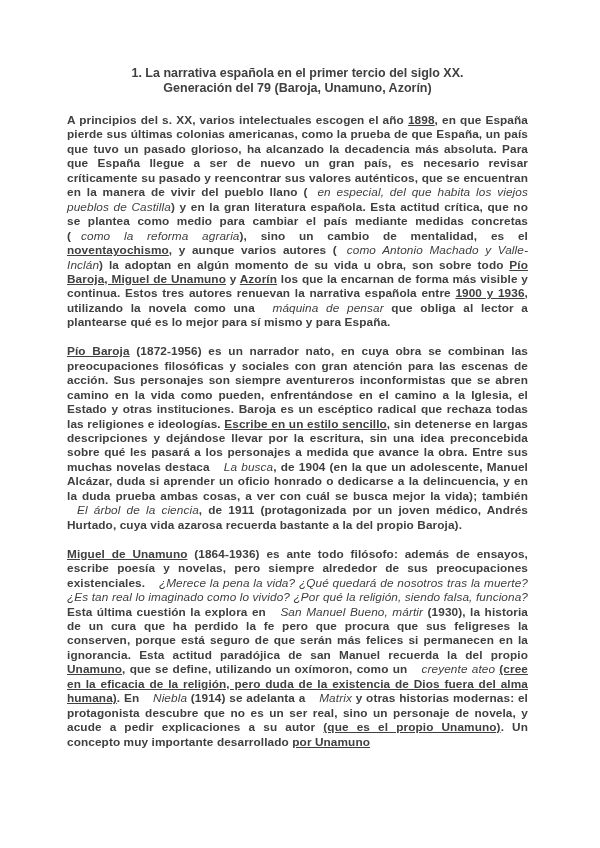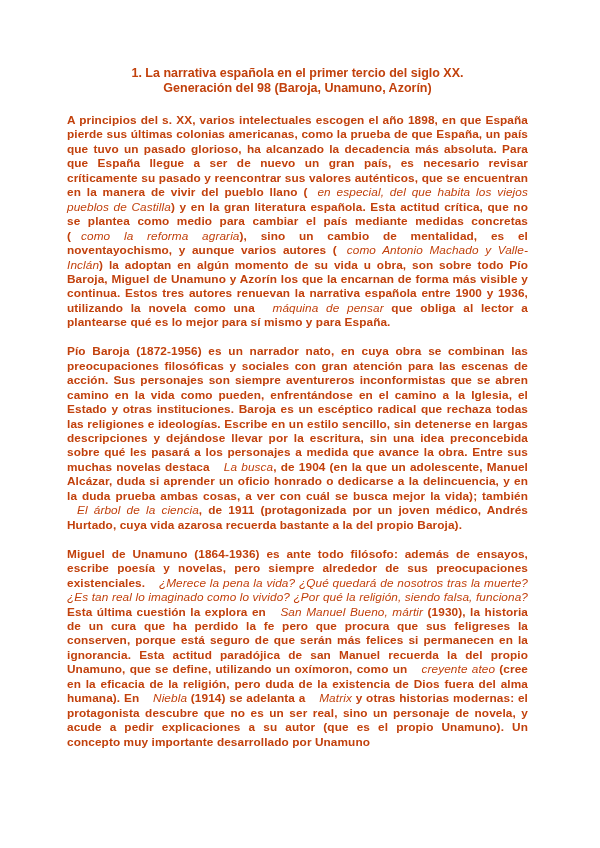--- a/index.html
+++ b/index.html
@@ -27,29 +27,29 @@
     margin: 0 0 18px 0;
   }
   .doc-body p {
     margin: 0 0 14.5px 0;
     text-align: justify;
     font-size: 11.8px;
     line-height: 14.45px;
     letter-spacing: 0.1px;
   }
   .run-regular { font-weight: 700; font-style: normal; }
-  .run-bold { font-weight: 700; }
+  .run-bold { font-weight: 700; text-decoration: underline; }
   .run-italic { font-style: italic; margin-left: 10px; }
 </style>
 </head>
 <body>
 
-<div class="page" style="color: #c2410c; background: rgb(255, 255, 255);">
+<div class="page" style="color: #404040; background: rgb(255, 255, 255);">
   <div class="doc-title">
     <div>1. La narrativa española en el primer tercio del siglo XX.</div>
-    <div>Generación del 98 (Baroja, Unamuno, Azorín)</div>
+    <div>Generación del 79 (Baroja, Unamuno, Azorín)</div>
   </div>
   <div class="doc-body">
       <p><span class="run-regular">A principios del s. XX, varios intelectuales escogen el año </span><span class="run-bold">1898</span><span class="run-regular">, en que España pierde sus últimas colonias americanas, como la prueba de que España, un país que tuvo un pasado glorioso, ha alcanzado la decadencia más absoluta. Para que España llegue a ser de nuevo un gran país, es necesario revisar críticamente su pasado y reencontrar sus valores auténticos, que se encuentran en la manera de vivir del pueblo llano (</span><span class="run-italic">en especial, del que habita los viejos pueblos de Castilla</span><span class="run-regular">) y en la gran literatura española. Esta actitud crítica, que no se plantea como medio para cambiar el país mediante medidas concretas (</span><span class="run-italic">como la reforma agraria</span><span class="run-regular">), sino un cambio de mentalidad, es el </span><span class="run-bold">noventayochismo</span><span class="run-regular">, y aunque varios autores (</span><span class="run-italic">como Antonio Machado y Valle-Inclán</span><span class="run-regular">) la adoptan en algún momento de su vida u obra, son sobre todo </span><span class="run-bold">Pío Baroja, Miguel de Unamuno</span><span class="run-regular"> y </span><span class="run-bold">Azorín</span><span class="run-regular"> los que la encarnan de forma más visible y continua. Estos tres autores renuevan la narrativa española entre </span><span class="run-bold">1900 y 1936</span><span class="run-regular">, utilizando la novela como una </span><span class="run-italic">máquina de pensar</span><span class="run-regular"> que obliga al lector a plantearse qué es lo mejor para sí mismo y para España.</span></p>
       <p><span class="run-bold">Pío Baroja</span><span class="run-regular"> (1872-1956) es un narrador nato, en cuya obra se combinan las preocupaciones filosóficas y sociales con gran atención para las escenas de acción. Sus personajes son siempre aventureros inconformistas que se abren camino en la vida como pueden, enfrentándose en el camino a la Iglesia, el Estado y otras instituciones. Baroja es un escéptico radical que rechaza todas las religiones e ideologías. </span><span class="run-bold">Escribe en un estilo sencillo</span><span class="run-regular">, sin detenerse en largas descripciones y dejándose llevar por la escritura, sin una idea preconcebida sobre qué les pasará a los personajes a medida que avance la obra. Entre sus muchas novelas destaca </span><span class="run-italic">La busca</span><span class="run-regular">, de 1904 (en la que un adolescente, Manuel Alcázar, duda si aprender un oficio honrado o dedicarse a la delincuencia, y en la duda prueba ambas cosas, a ver con cuál se busca mejor la vida); también </span><span class="run-italic">El árbol de la ciencia</span><span class="run-regular">, de 1911 (protagonizada por un joven médico, Andrés Hurtado, cuya vida azarosa recuerda bastante a la del propio Baroja).</span></p>
       <p><span class="run-bold">Miguel de Unamuno</span><span class="run-regular"> (1864-1936) es ante todo filósofo: además de ensayos, escribe poesía y novelas, pero siempre alrededor de sus preocupaciones existenciales. </span><span class="run-italic">¿Merece la pena la vida? ¿Qué quedará de nosotros tras la muerte? ¿Es tan real lo imaginado como lo vivido? ¿Por qué la religión, siendo falsa, funciona?</span><span class="run-regular"> Esta última cuestión la explora en </span><span class="run-italic">San Manuel Bueno, mártir</span><span class="run-regular"> (1930), la historia de un cura que ha perdido la fe pero que procura que sus feligreses la conserven, porque está seguro de que serán más felices si permanecen en la ignorancia. Esta actitud paradójica de san Manuel recuerda la del propio </span><span class="run-bold">Unamuno</span><span class="run-regular">, que se define, utilizando un oxímoron, como un </span><span class="run-italic">creyente ateo</span><span class="run-regular"> </span><span class="run-bold">(cree en la eficacia de la religión, pero duda de la existencia de Dios fuera del alma humana)</span><span class="run-regular">. En </span><span class="run-italic">Niebla</span><span class="run-regular"> (1914) se adelanta a </span><span class="run-italic">Matrix</span><span class="run-regular"> y otras historias modernas: el protagonista descubre que no es un ser real, sino un personaje de novela, y acude a pedir explicaciones a su autor </span><span class="run-bold">(que es el propio Unamuno)</span><span class="run-regular">. Un concepto muy importante desarrollado </span><span class="run-bold">por Unamuno</span></p>
     </div>
 </div>
 
 </body></html>

